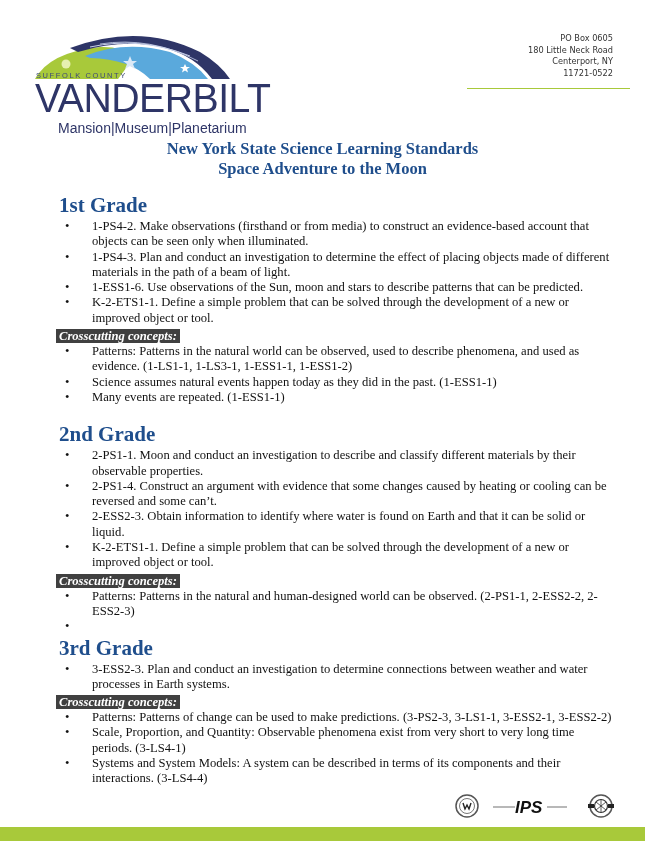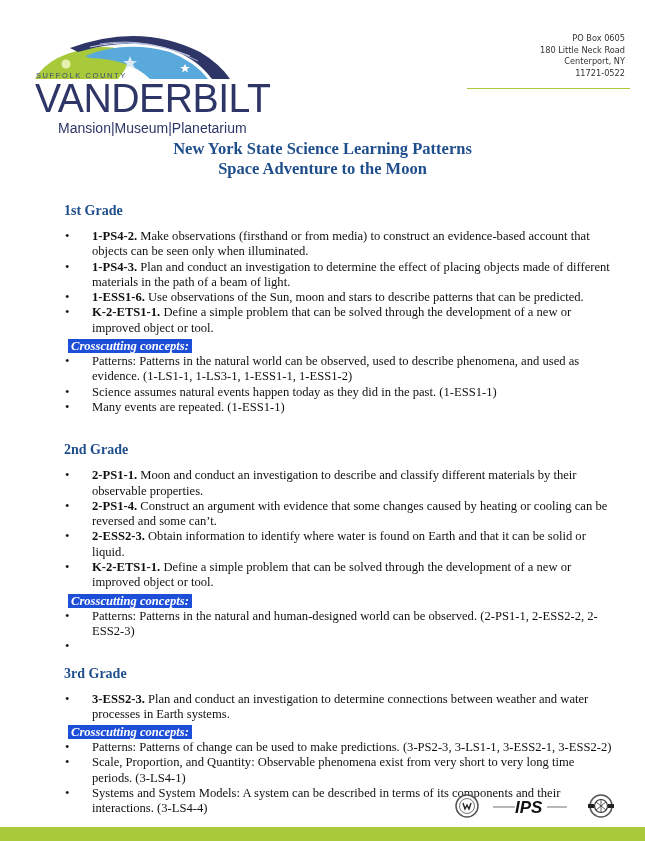--- a/index.html
+++ b/index.html
@@ -2,31 +2,31 @@
 <html><head>
 <meta charset="utf-8">
 <style>
   html, body { margin:0; padding:0; background:#fff; }
   body { width:645px; height:841px; position:relative; overflow:hidden; font-family:"Liberation Serif","DejaVu Serif",serif; color:#111; }
   .logo { position:absolute; left:30px; top:34px; width:205px; height:100px;text-align:right; }
   .logo svg { position:absolute; left:0; top:0; }
   .logo .county { position:absolute; left:6px; top:37px; font-family:"Liberation Sans",sans-serif; font-size:7.5px; letter-spacing:1.6px; color:#3f4a78; }
   .logo .brand { position:absolute; left:5px; top:42px; font-family:"Liberation Sans",sans-serif; font-size:40px; letter-spacing:-0.5px; color:#2e3567; line-height:44px; transform:scaleX(0.98); transform-origin:left; }
   .logo .tag { position:absolute; left:28px; top:86px; font-family:"Liberation Sans",sans-serif; font-size:14px; color:#2e3567; white-space:nowrap; }
-  .address { position:absolute; right:20px; top:33px; text-align:right; font-family:"DejaVu Sans",sans-serif; font-size:8.2px; line-height:11.5px; color:#333; }
+  .address { position:absolute; right:32px; top:33px; text-align:right; font-family:"DejaVu Sans",sans-serif; font-size:8.2px; line-height:11.5px; color:#333; }
   .address div { white-space:nowrap; }
   .addr-rule { position:absolute; left:467px; top:88px; width:163px; height:1px; background:#a8c93a; }
   .title { position:absolute; left:0; width:645px; top:139px; text-align:center; color:#1f4e8c; font-weight:bold; font-size:16.5px; line-height:20px; }
   .content { position:absolute; left:55px; top:192px; width:560px; }
-  .grade { color:#1f4e8c; font-weight:bold; font-size:14px; line-height:19px; margin:9px; }
+  .grade { color:#1f4e8c; font-weight:bold; font-size:21px; line-height:19px; margin:4px; }
   ul { list-style:none; margin:0; padding:0; }
   li { position:relative; padding-left:37px; font-size:12.6px; line-height:15.3px; margin:0; }
   li .bullet { position:absolute; left:10px; top:0; }
-  li b { font-weight:bold; }
-  .cc { display:inline-block; background:#1d4ed8; color:#fff; font-style:italic; font-weight:bold; font-size:12.6px; line-height:14px; padding:0 3px; margin-left:13px; }
+  li b { font-weight:normal; }
+  .cc { display:inline-block; background:#404040; color:#fff; font-style:italic; font-weight:bold; font-size:12.6px; line-height:14px; padding:0 3px; margin-left:1px; }
   .gap { height:16px; }
   .footer-logos { position:absolute; left:455px; top:792px; width:170px; height:30px; }
   .footer-bar { position:absolute; left:0; top:827px; width:645px; height:14px; background:#a8c93a; }
 </style>
 </head>
 <body>
 
 <div class="logo">
   <svg width="205" height="45" viewBox="0 0 205 45">
     <path d="M5 45 Q 20 18 70 13 Q 90 12 105 22 L 88 45 Z" fill="#a8c93a"></path>
@@ -45,21 +45,21 @@
 
 <div class="address">
   <div>PO Box 0605</div>
   <div>180 Little Neck Road</div>
   <div>Centerport, NY</div>
   <div>11721-0522</div>
 </div>
 <div class="addr-rule"></div>
 
 <div class="title">
-  <div>New York State Science Learning Patterns</div>
+  <div>New York State Science Learning Standards</div>
   <div>Space Adventure to the Moon</div>
 </div>
 
 <div class="content">
 
   <section>
     <h2 class="grade">1st Grade</h2>
     <ul>
       <li><span class="bullet">•</span><b>1-PS4-2.</b><span> Make observations (firsthand or from media) to construct an evidence-based account that objects can be seen only when illuminated.</span></li>
       <li><span class="bullet">•</span><b>1-PS4-3.</b><span> Plan and conduct an investigation to determine the effect of placing objects made of different materials in the path of a beam of light.</span></li>

